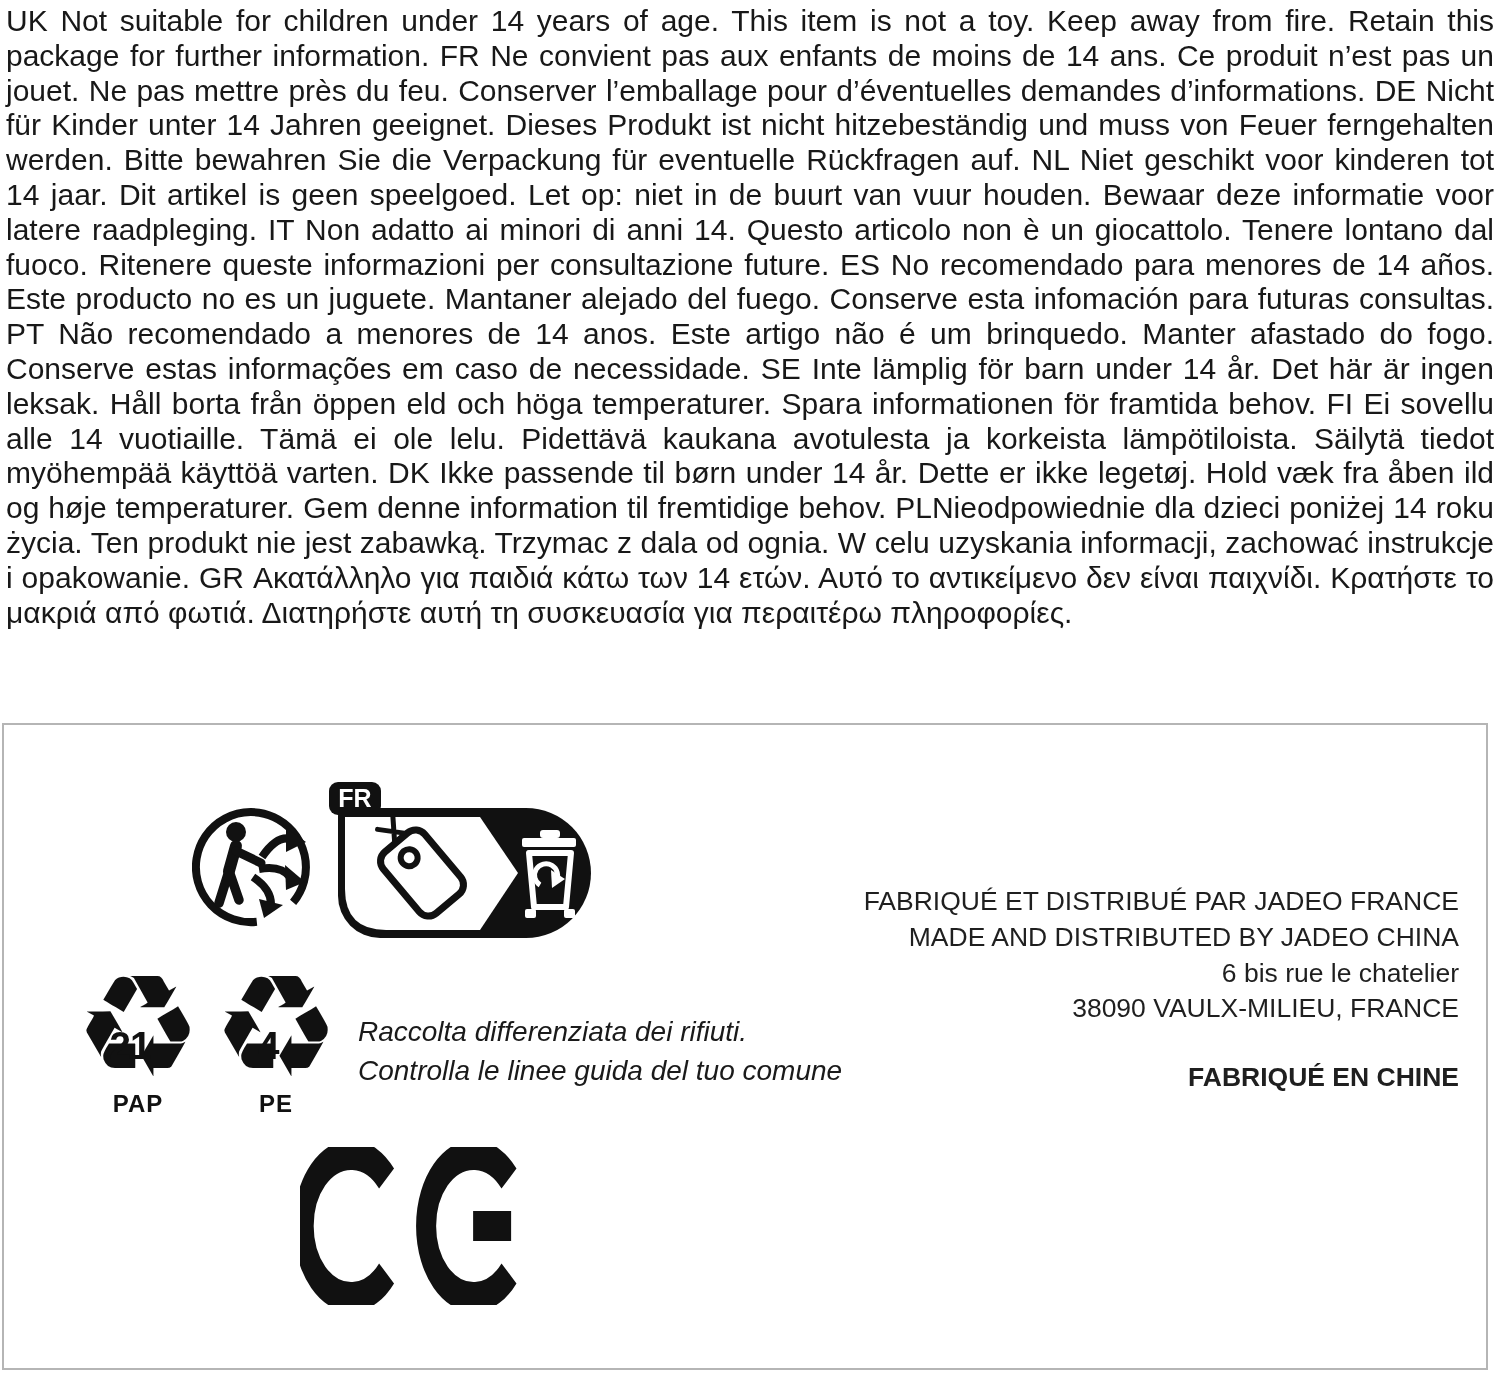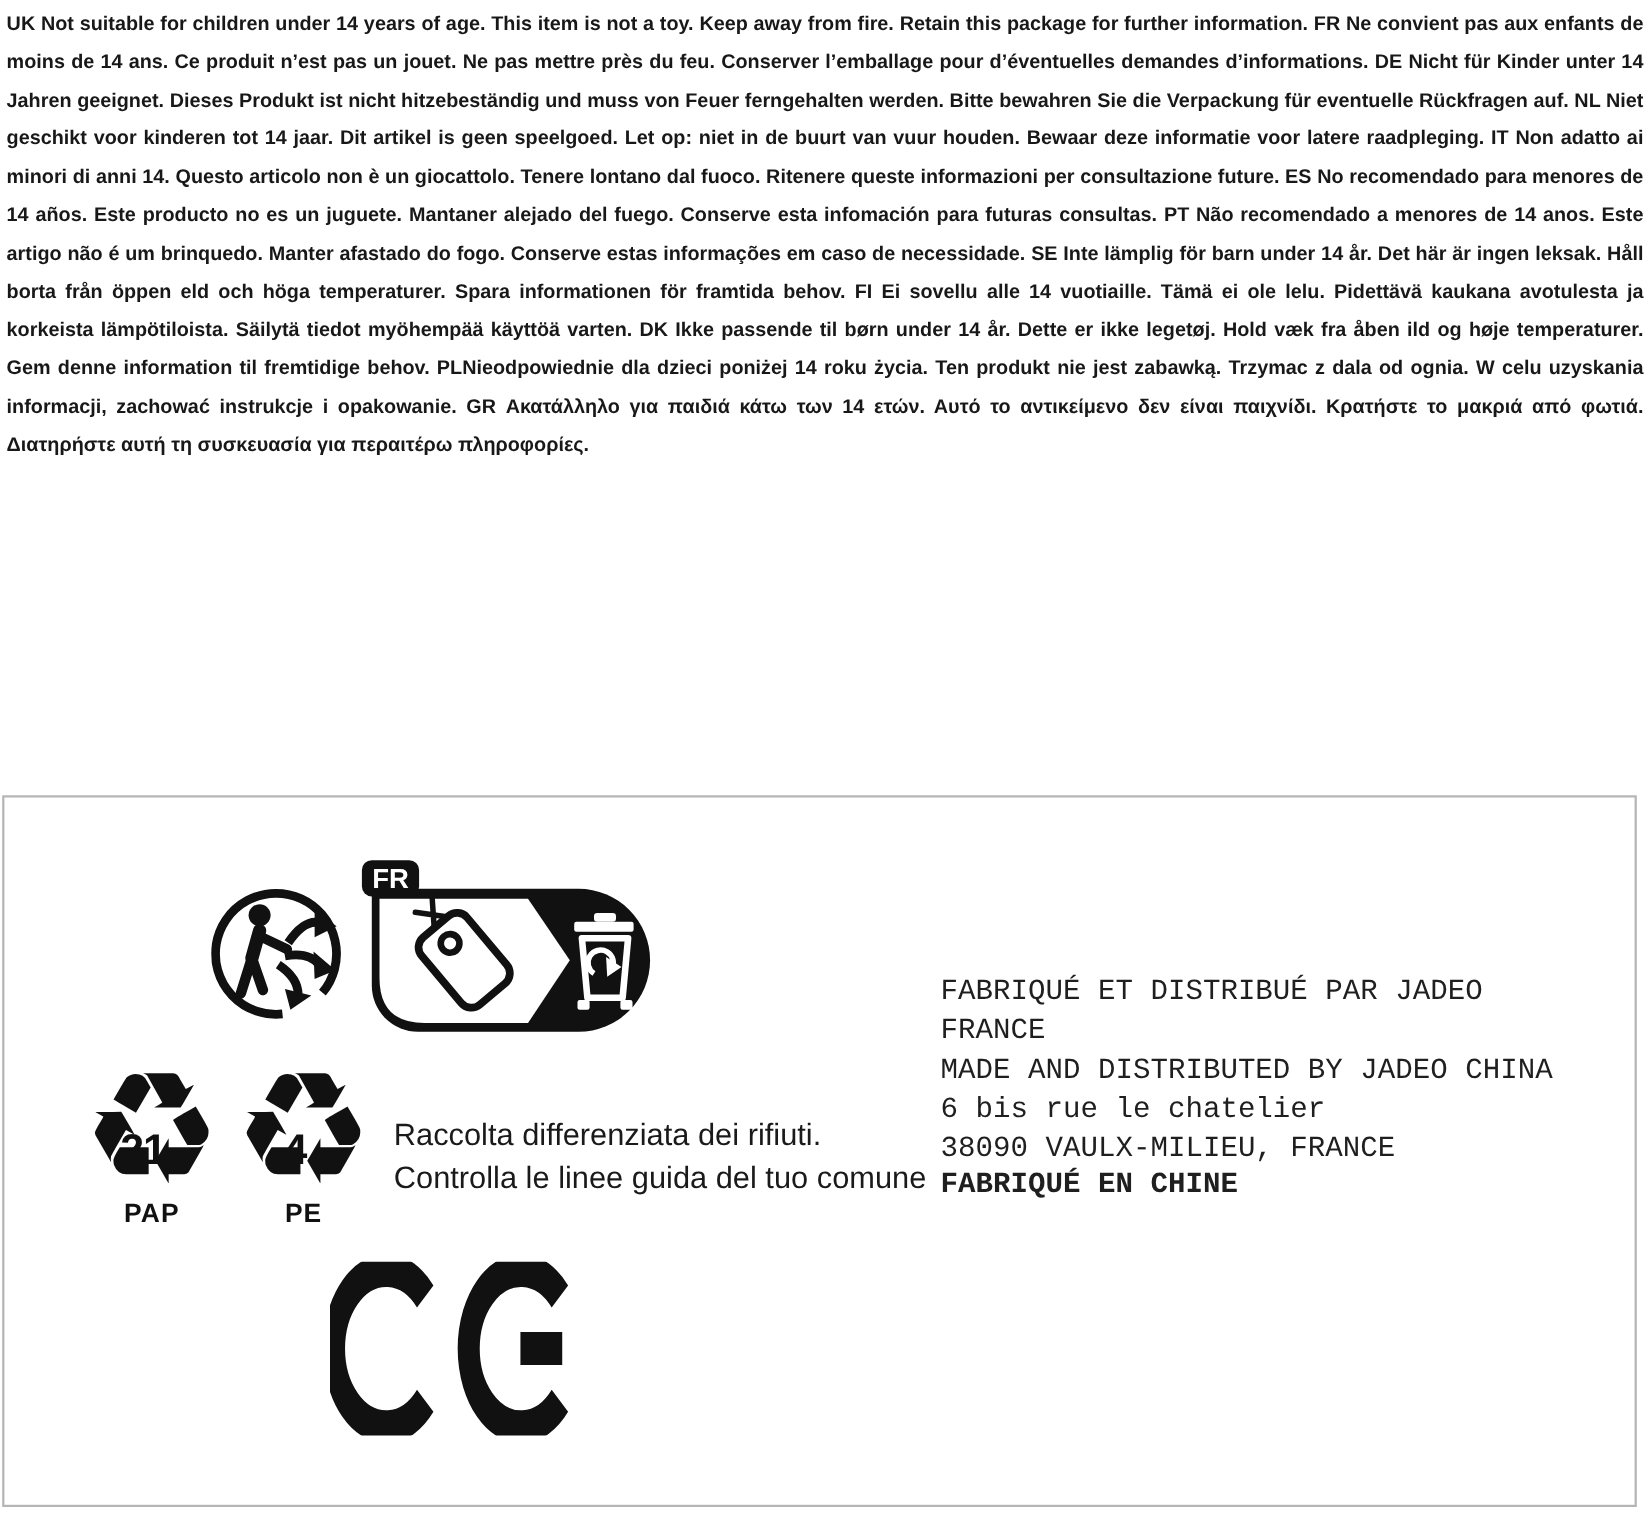--- a/index.html
+++ b/index.html
@@ -5,23 +5,22 @@
   html,body{margin:0;padding:0;}
   body{
     width:1500px;height:1381px;position:relative;overflow:hidden;
     background:#ffffff;color:#161616;
     font-family:"Liberation Sans",sans-serif;
   }
   .abs{position:absolute;}
   
   .warnings{
     position:absolute;left:6px;top:4px;width:1488px;margin:0;
-    font-size:18px;line-height:34.8px;text-align:justify;
+    font-size:30px;line-height:34.8px;text-align:justify;
     color:#181818;
-    font-weight:bold;
   }
   
   .info-box{
     position:absolute;left:2px;top:723px;width:1486px;height:647px;
     border:2px solid #b5b5b5;background:#ffffff;box-sizing:border-box;
   }
   svg{display:block;}
   .ink{fill:#111111;}
   .stroke-ink{stroke:#111111;fill:none;}
   
@@ -33,26 +32,26 @@
   .code-number{
     position:absolute;left:0;right:16px;top:56px;
     font-weight:bold;font-size:39px;letter-spacing:-1px;
   }
   .code-label{
     display:block;margin-top:4px;font-weight:bold;font-size:24px;letter-spacing:1px;
   }
   
   .sorting-note{
     position:absolute;left:358px;top:1012px;width:760px;
-    font-size:28px;line-height:39px;color:#1a1a1a;
+    font-style:italic;font-size:28px;line-height:39px;color:#1a1a1a;
   }
   
   .mfr{
-    position:absolute;left:855px;width:604px;text-align:left;
-    font-size:26.5px;line-height:35.8px;color:#1f1f1f;font-family:Liberation Mono, monospace;
+    position:absolute;left:855px;width:604px;text-align:right;
+    font-size:26.5px;line-height:35.8px;color:#1f1f1f;
   }
   .mfr-address{top:884px;}
   .mfr-origin{top:1060px;}
   .bold-line{font-weight:bold;}
   .fr-badge-text{
     font-family:"Liberation Sans",sans-serif;font-weight:bold;
     font-size:25px;fill:#ffffff;
   }
 </style>
 </head>

